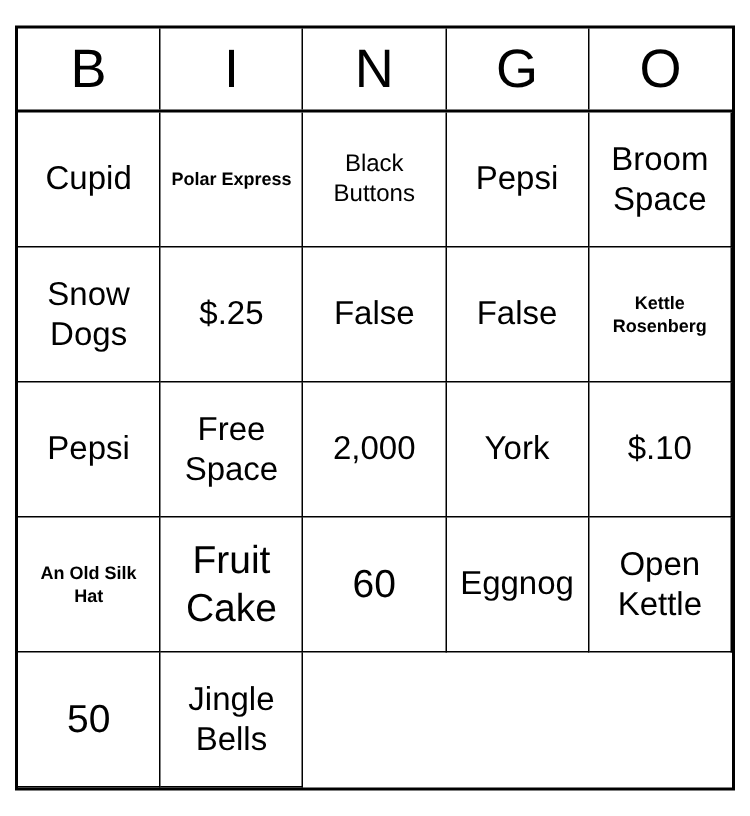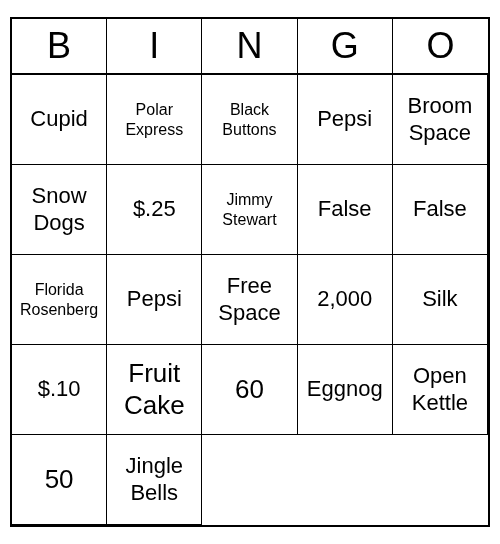--- a/index.html
+++ b/index.html
@@ -49,21 +49,22 @@
       border-left: none;
       border-top: none;
     }
     .bingo-cell:nth-child(5n+1) {
       border-left: none;
     }
     .bingo-cell:nth-child(n+1):nth-child(-n+5) {
       border-top: none;
     }
     .bingo-cell.small-text {
-      font-size: 16px;
+      font-size: 12px;
+      font-weight: bold;
     }
     .bingo-cell.large-text {
       font-size: 22px;
     }
     .bingo-cell.xlarge-text {
       font-size: 26px;
     }
   </style>
 </head>
 <body>
@@ -77,29 +78,29 @@
       <div class="bingo-header-cell">O</div>
     </div>
   <div class="bingo-grid">
   <div class="bingo-cell large-text">Cupid</div>
       <div class="bingo-cell small-text">Polar Express</div>
       <div class="bingo-cell ">Black Buttons</div>
       <div class="bingo-cell large-text">Pepsi</div>
       <div class="bingo-cell large-text">Broom Space</div>
       <div class="bingo-cell large-text">Snow Dogs</div>
       <div class="bingo-cell large-text">$.25</div>
-      <div class="bingo-cell ">Jimmy Stewart</div>
       <div class="bingo-cell large-text">False</div>
       <div class="bingo-cell large-text">False</div>
-      <div class="bingo-cell small-text">Florida Rosenberg</div>
+      <div class="bingo-cell small-text">Kettle Rosenberg</div>
       <div class="bingo-cell large-text">Pepsi</div>
       <div class="bingo-cell large-text">Free Space</div>
       <div class="bingo-cell large-text">2,000</div>
-      <div class="bingo-cell large-text">Silk</div>
+      <div class="bingo-cell large-text">York</div>
       <div class="bingo-cell large-text">$.10</div>
+      <div class="bingo-cell small-text">An Old Silk Hat</div>
       <div class="bingo-cell xlarge-text">Fruit Cake</div>
       <div class="bingo-cell xlarge-text">60</div>
       <div class="bingo-cell large-text">Eggnog</div>
       <div class="bingo-cell large-text">Open Kettle</div>
       <div class="bingo-cell xlarge-text">50</div>
       <div class="bingo-cell large-text">Jingle Bells</div>
     </div>
 </div>
 
 </body></html>

